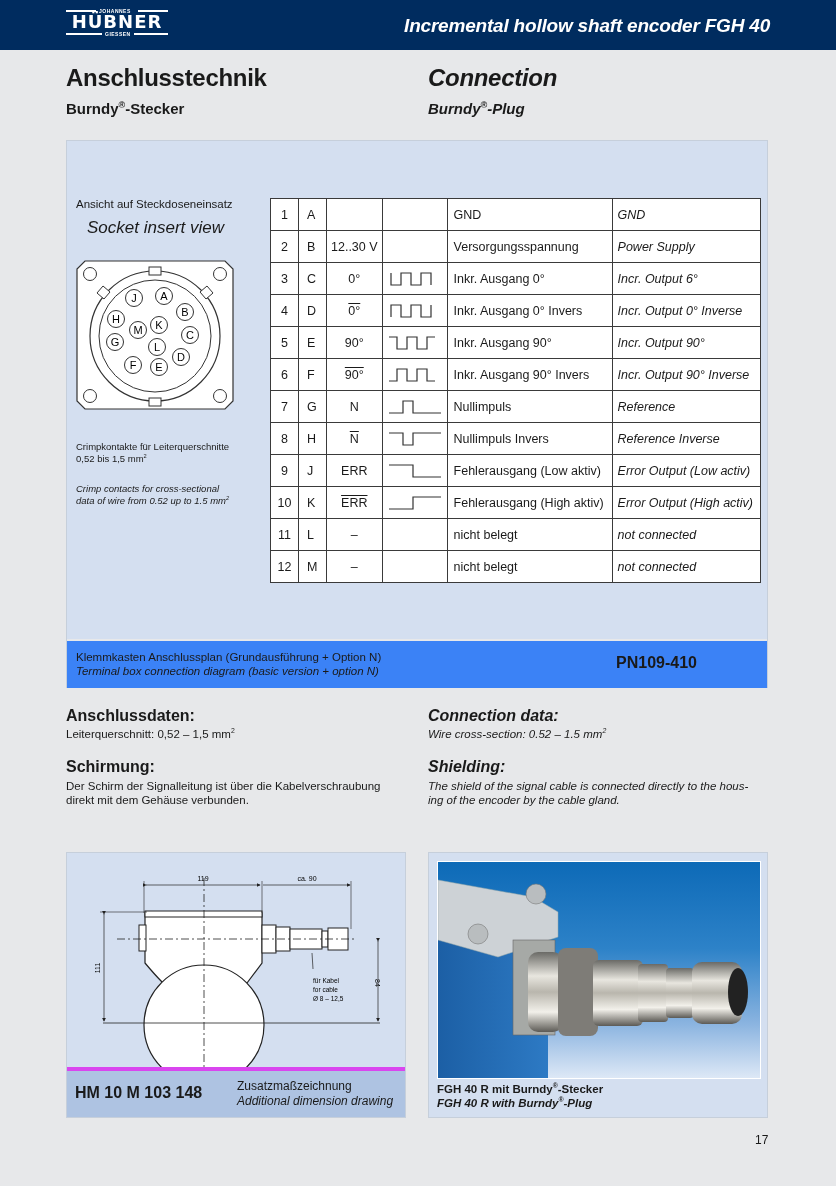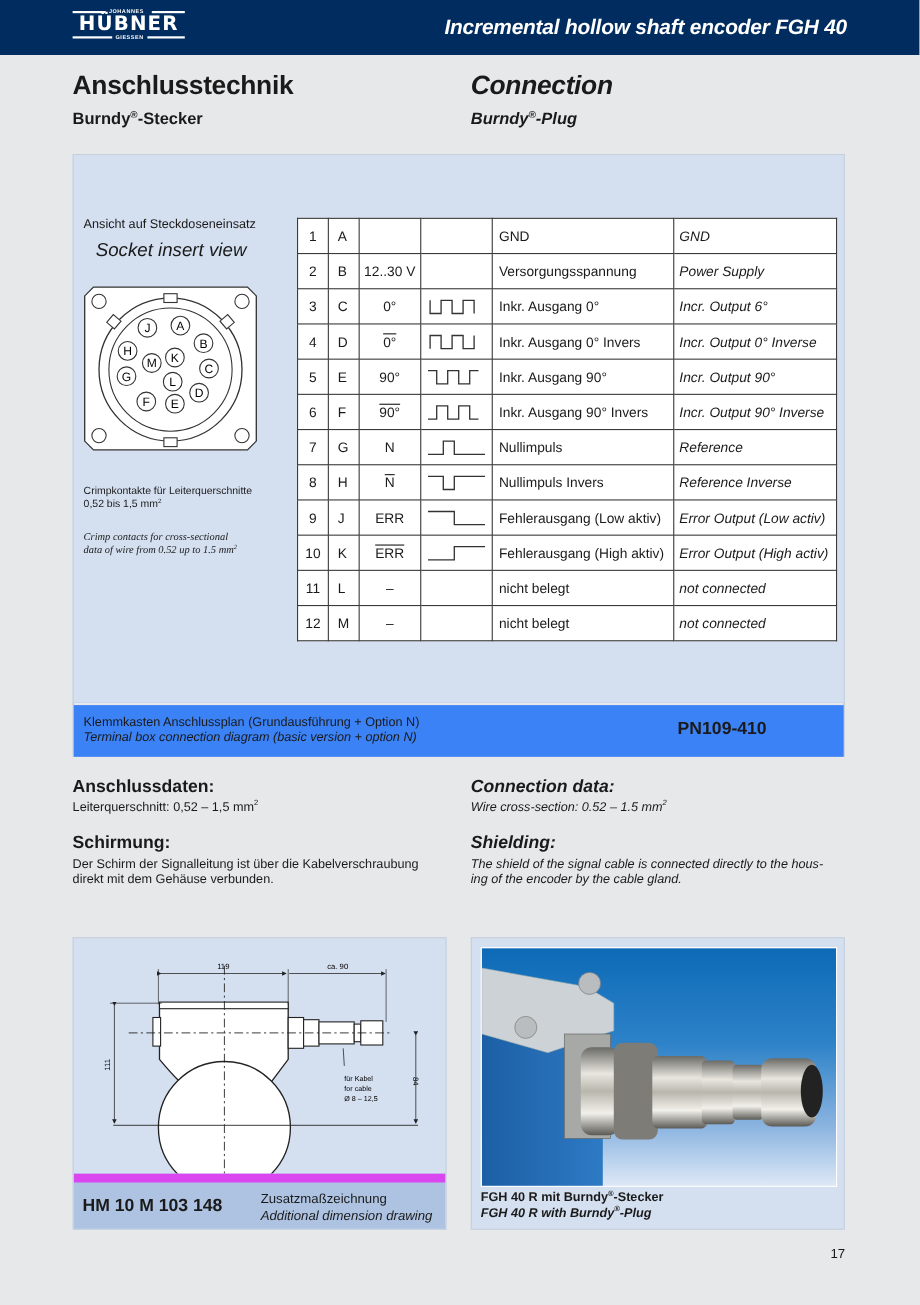--- a/index.html
+++ b/index.html
@@ -24,39 +24,39 @@
   .panel { position: absolute; left: 66px; top: 140px; width: 702px; height: 548px; background: #d4dff0; border: 1px solid #c6cfdb; }
   .panel-footer { position: absolute; left: 0; top: 498px; width: 700px; height: 49px; background: #3b82f6; border-top: 2px solid #e7e8ea; }
   .panel-footer .de { position: absolute; left: 9px; top: 10px; font-size: 11.5px; }
   .panel-footer .en { position: absolute; left: 9px; top: 24px; font-size: 11.5px; font-style: italic; }
   .panel-footer .pn { position: absolute; left: 549px; top: 13px; font-size: 16px; font-weight: bold; }
 
   .socket-caption-de { position: absolute; left: 9px; top: 57px; font-size: 11.5px; }
   .socket-caption-en { position: absolute; left: 20px; top: 77px; font-size: 17px; font-style: italic; }
   .socket-svg { position: absolute; left: 8px; top: 118px; }
   .crimp-de { position: absolute; left: 9px; top: 300px; font-size: 9.5px; line-height: 12px; width: 190px; }
-  .crimp-en { position: absolute; left: 9px; top: 342px; font-size: 9.5px; line-height: 12px; font-style: italic; width: 190px; font-family: Liberation Serif, serif; }
+  .crimp-en { position: absolute; left: 9px; top: 342px; font-size: 9.5px; line-height: 12px; font-style: italic; width: 190px; }
 
   table.pins { position: absolute; left: 203px; top: 57px; border-collapse: collapse; background: #fff; }
   table.pins td { border: 1px solid #3a3a3a; height: 32px; font-size: 12.5px; padding: 0 4px; white-space: nowrap; }
   table.pins td.c-num { width: 28px; text-align: center; }
   table.pins td.c-letter { width: 28px; text-align: left; padding-left: 8px; }
   table.pins td.c-sig { width: 55px; text-align: center; }
   table.pins td.c-wave { width: 65px; padding: 0 6px; }
   table.pins td.c-de { width: 165px; padding-left: 6px; }
   table.pins td.c-en { width: 148px; padding-left: 5px; font-style: italic; }
   .ovl { text-decoration: overline; }
   .wave svg { display: block; }
 
   .sec-h { position: absolute; font-size: 16px; font-weight: bold; }
   .sec-t { position: absolute; font-size: 11.5px; line-height: 14px; }
   .it { font-style: italic; }
 
   .dim-box { position: absolute; left: 66px; top: 852px; width: 340px; height: 266px; background: #d4dff0; border: 1px solid #c6cfdb; overflow: hidden; }
-  .dim-footer { position: absolute; left: 0; top: 214px; width: 338px; height: 58px; background: #aec3e2; border-top: 8px solid #d946ef; }
+  .dim-footer { position: absolute; left: 0; top: 214px; width: 338px; height: 58px; background: #aec3e2; border-top: 4px solid #d946ef; }
   .dim-footer .code { position: absolute; left: 8px; top: 13px; font-size: 16px; font-weight: bold; }
   .dim-footer .de { position: absolute; left: 170px; top: 8px; font-size: 12px; }
   .dim-footer .en { position: absolute; left: 170px; top: 23px; font-size: 12px; font-style: italic; }
 
   .photo-box { position: absolute; left: 428px; top: 852px; width: 340px; height: 266px; background: #d4dff0; border: 1px solid #c6cfdb; }
   .photo { position: absolute; left: 8px; top: 8px; width: 324px; height: 218px; background: linear-gradient(to bottom, #0d6ab7 0%, #2d82c8 40%, #8bb4e0 75%, #dde8f6 100%); overflow: hidden; border: 1px solid #fff; }
   .photo-cap-de { position: absolute; left: 8px; top: 230px; font-size: 11.5px; font-weight: bold; }
   .photo-cap-en { position: absolute; left: 8px; top: 244px; font-size: 11.5px; font-weight: bold; font-style: italic; }
 
   .page-num { position: absolute; left: 755px; top: 1133px; font-size: 12px; }

